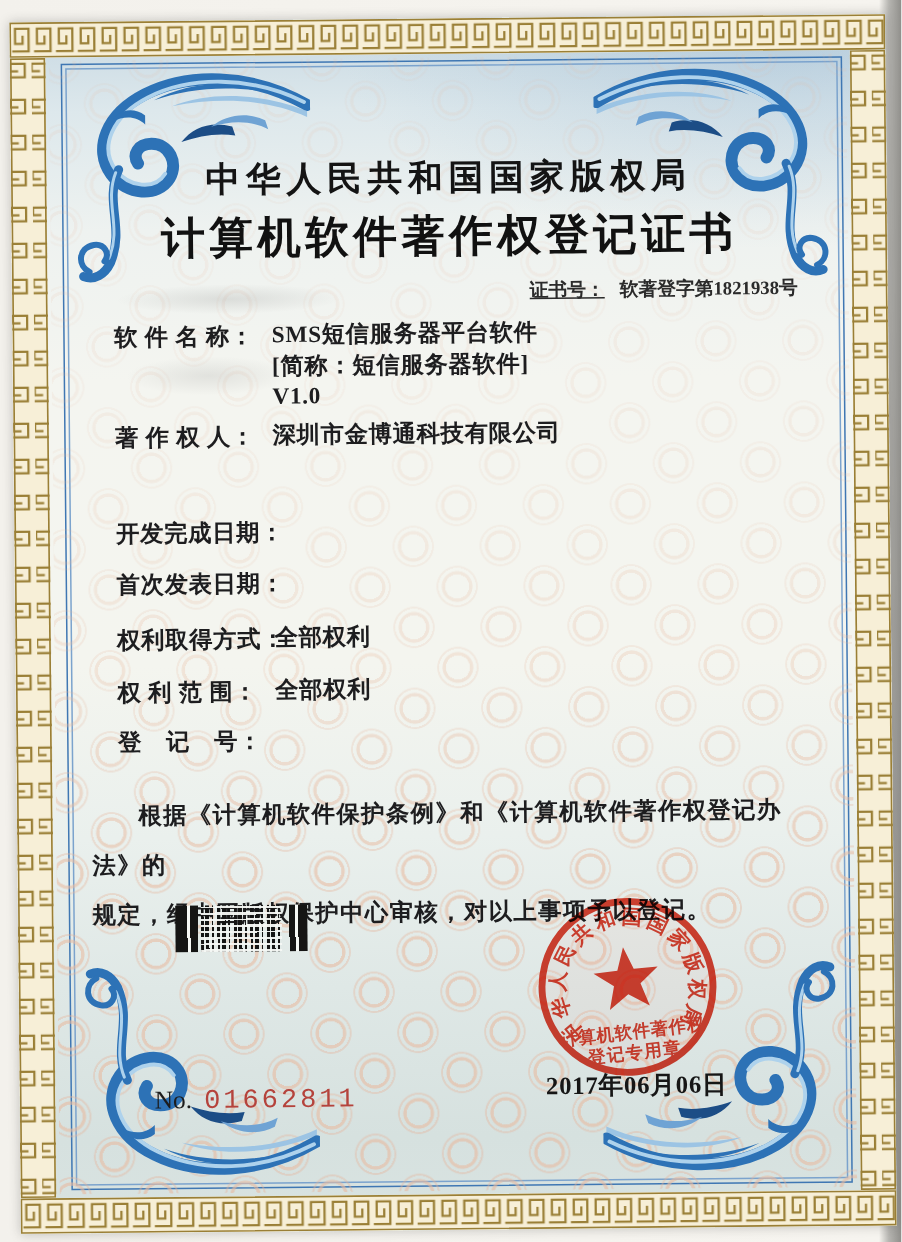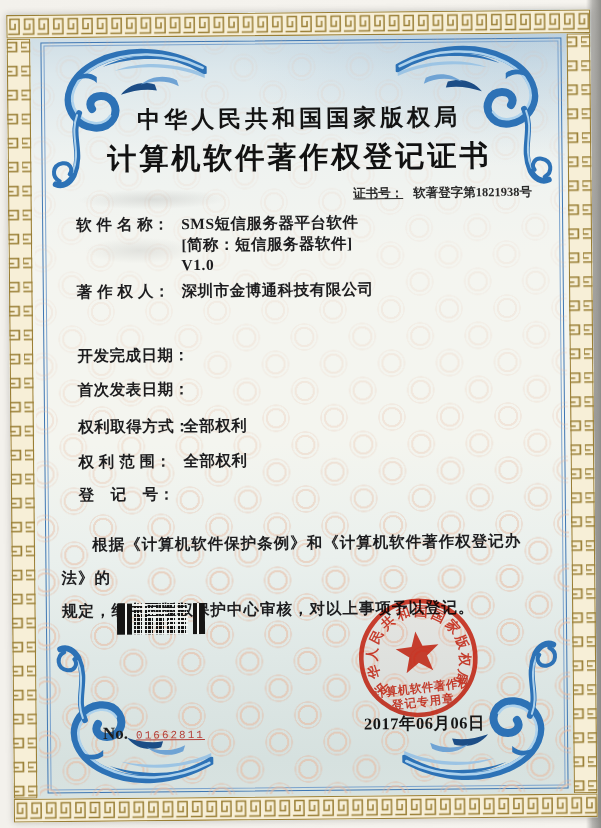--- a/index.html
+++ b/index.html
@@ -52,22 +52,22 @@
       repeating-linear-gradient(90deg, #151514 0 1.8px, transparent 1.8px 3px, #151514 3px 5.6px, transparent 5.6px 7.4px, #151514 7.4px 8.4px, transparent 8.4px 11px),
       linear-gradient(90deg, #151514 0 8px, #f6f8f5 8px 10px, #151514 10px 15px, rgba(0,0,0,0) 15px),
       linear-gradient(90deg, rgba(0,0,0,0) 0 76px, #151514 76px 80px, #f6f8f5 80px 82px, #151514 82px 88px);
     background-size:54px 31px,54px 31px,100% 100%,100% 100%;
     background-position:17px 0,17px 0,0 0,0 0;
     background-repeat:no-repeat,no-repeat,no-repeat,no-repeat;}
   .seal{position:absolute;left:326px;top:567px;width:160px;height:160px;
     transform:rotate(-6deg);opacity:.93;mix-blend-mode:multiply;}
   .sealdate{position:absolute;left:351px;top:702px;font-size:16.5px;font-weight:700;color:#161616;letter-spacing:.5px;}
   .serial{position:absolute;left:90px;top:710px;font-size:17px;color:#1c1c1c;}
-  .serial .no{font-weight:700;margin-right:8px;}
-  .serial .num{font-family:"Liberation Mono", monospace;font-size:11px;color:#b5433c;letter-spacing:2px;text-decoration:underline;}
+  .serial .no{font-weight:400;margin-right:8px;}
+  .serial .num{font-family:"Liberation Mono", monospace;font-size:18px;color:#b5433c;letter-spacing:2px;}
   .smudge{position:absolute;pointer-events:none;border-radius:50%;}
   .sm1{left:70px;top:176px;width:150px;height:20px;
     background:radial-gradient(closest-side, rgba(140,140,138,.22), rgba(140,140,138,0));}
   .sm2{left:76px;top:224px;width:110px;height:26px;
     background:radial-gradient(closest-side, rgba(150,150,148,.2), rgba(150,150,148,0));}
 </style>
 </head>
 <body>
 
 <div class="photo">

